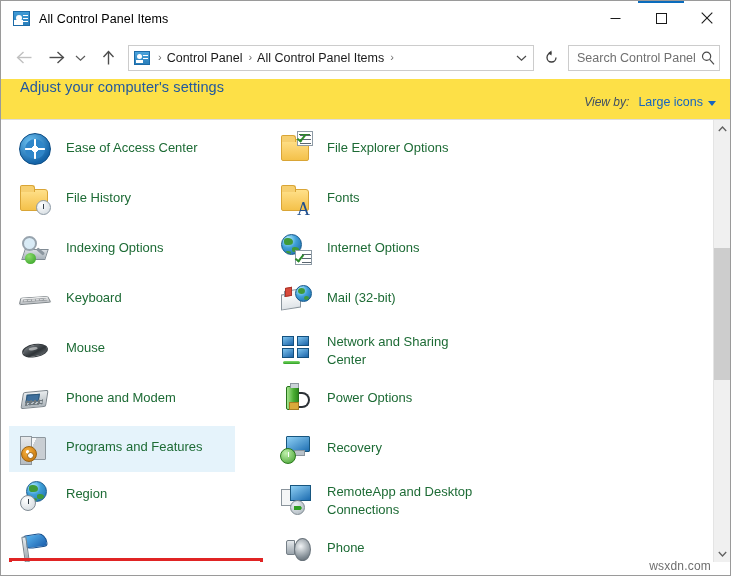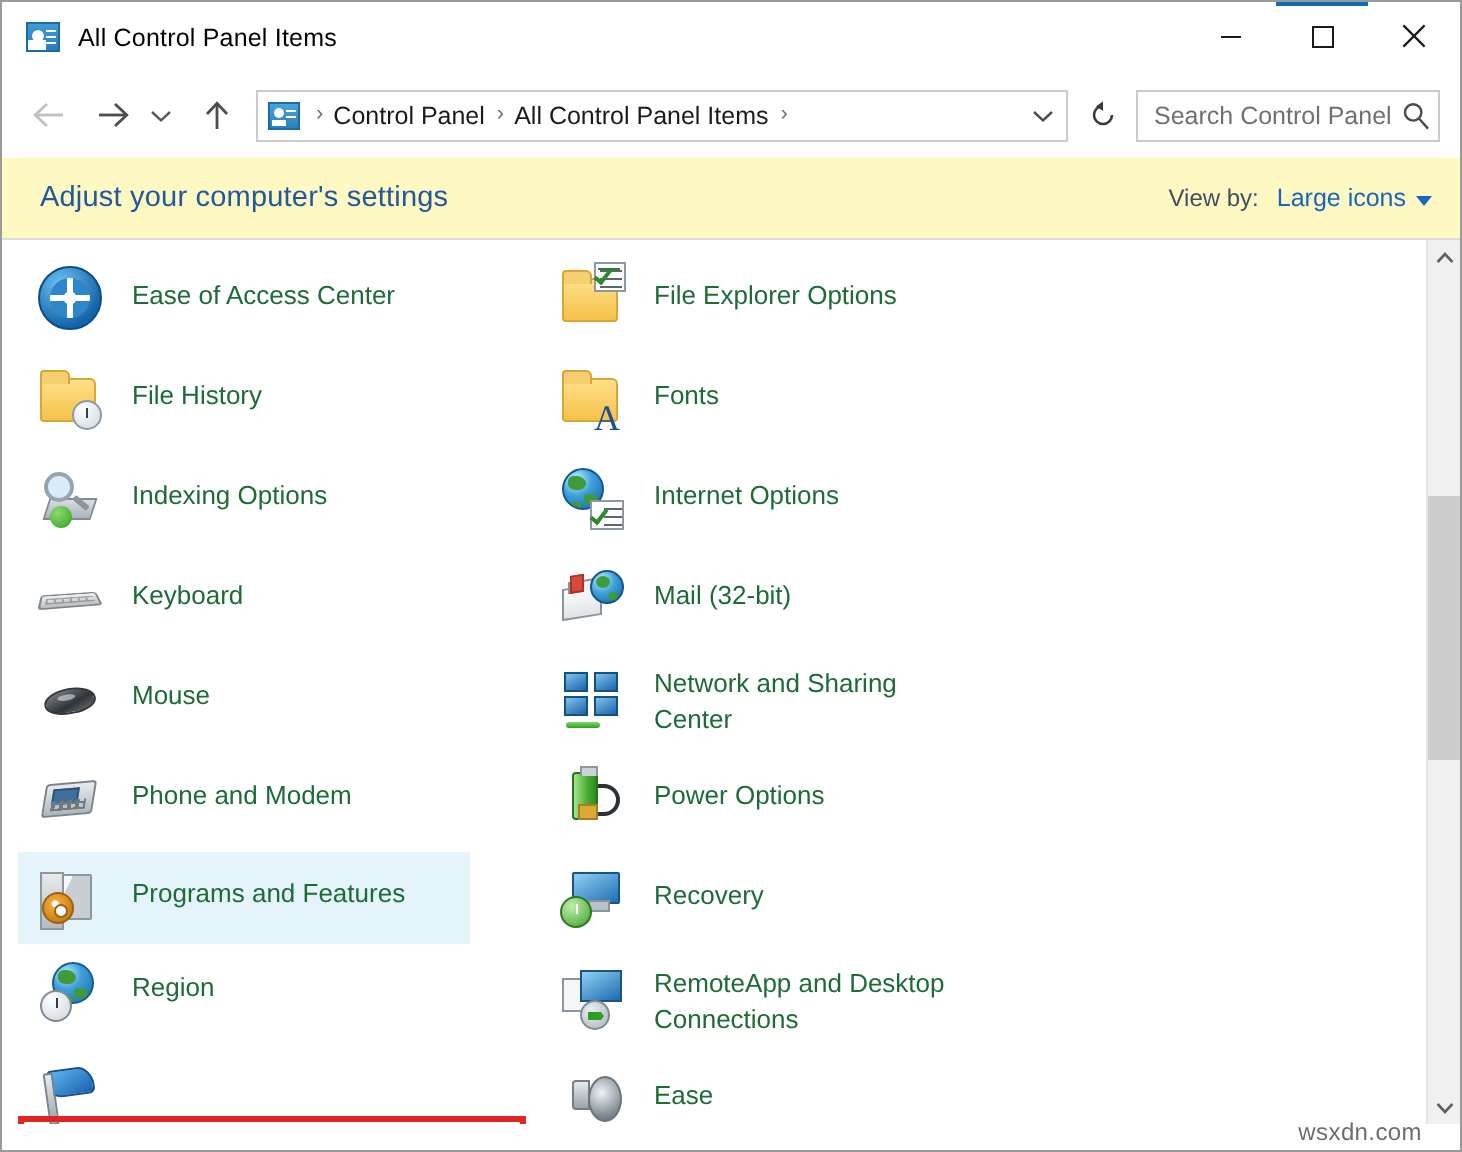--- a/index.html
+++ b/index.html
@@ -174,39 +174,40 @@
     width: 22px;
     display: flex; align-items: center; justify-content: center;
     color: #4a4a4a;
     flex: none;
   }
 
   
   #subheader {
     height: 40px;
     display: flex;
-    align-items: center;
     padding: 0 14px 0 19px;
-    background: #fef9c3;
+    background: #fde047;
+    flex-direction: column;
   }
   #page-heading {
     font-size: 14.5px;
     color: #22589e;
     letter-spacing: 0.1px;
   }
   #viewby-wrap {
     margin-left: auto;
     display: flex;
     align-items: center;
     gap: 0;
   }
   #viewby-label {
     font-size: 12px;
     color: #3f4f63;
     margin-right: 9px;
+    font-style: italic;
   }
   #viewby-value {
     font-size: 12.5px;
     color: #1665c0;
     margin-right: 5px;
   }
   #viewby-caret {
     width: 0; height: 0;
     border-left: 4px solid transparent;
     border-right: 4px solid transparent;
@@ -1073,21 +1074,21 @@
               <span class="ic-remote-badge"></span>
             </div>
           <div class="item-label">RemoteApp and Desktop
 Connections</div>
         </div>
 
         <div class="item">
           <div class="item-icon">
               <span class="ic-speaker"></span>
             </div>
-          <div class="item-label">Ease</div>
+          <div class="item-label">Phone</div>
         </div>
       </div>
 
       <div id="selection-box"></div>
     </div>
 
     <div id="scrollbar">
       <div id="sb-up">
         <svg width="9" height="6" viewBox="0 0 9 6">
             <path d="M0.8 5 L4.5 1 L8.2 5" fill="none" stroke="currentColor" stroke-width="1.3"></path>

